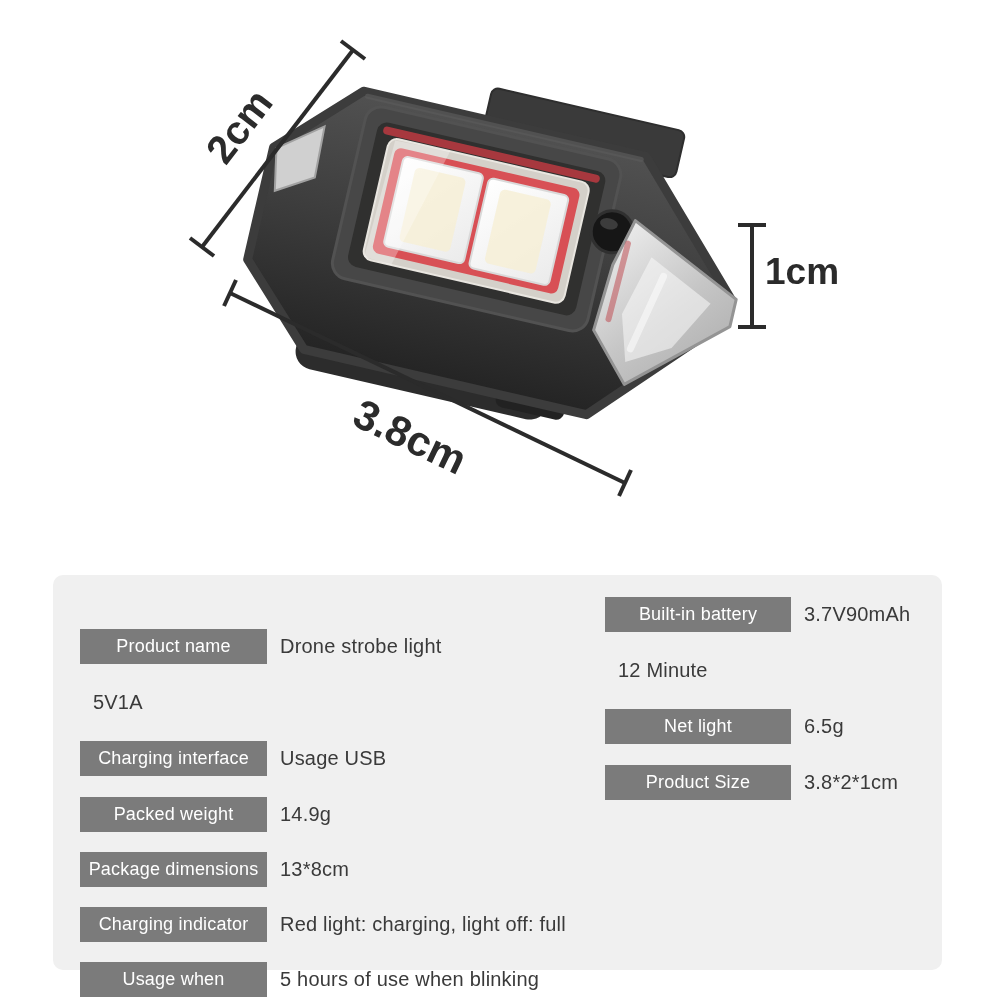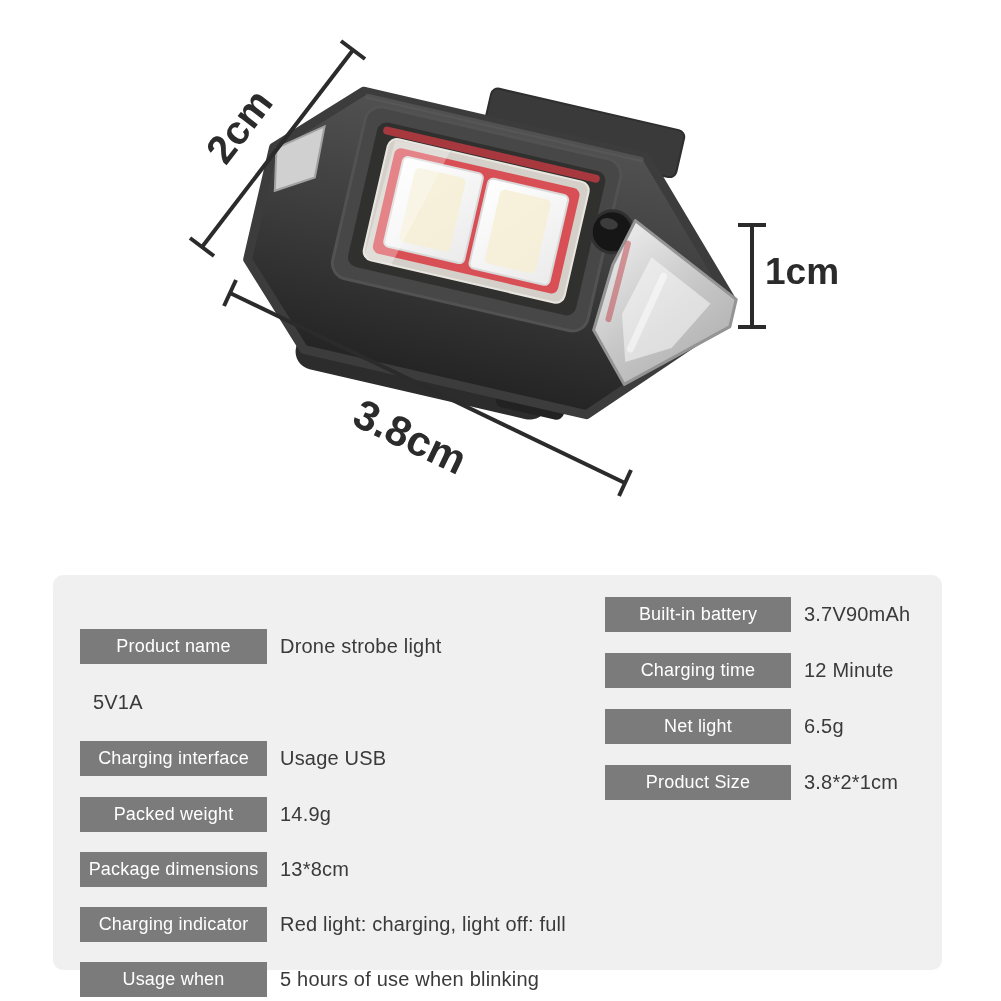--- a/index.html
+++ b/index.html
@@ -136,21 +136,20 @@
     <div class="row left" style="top:355px">
       <div class="badge">Usage when</div>
       <div class="val">5 hours of use when blinking</div>
     </div>
 
     <div class="row right" style="top:22px">
       <div class="badge">Built-in battery</div>
       <div class="val">3.7V90mAh</div>
     </div>
     <div class="row right" style="top:78px">
-      <div class="badge">Charging time</div>
       <div class="val">12 Minute</div>
     </div>
     <div class="row right" style="top:134px">
       <div class="badge">Net light</div>
       <div class="val">6.5g</div>
     </div>
     <div class="row right" style="top:190px">
       <div class="badge">Product Size</div>
       <div class="val">3.8*2*1cm</div>
     </div>

